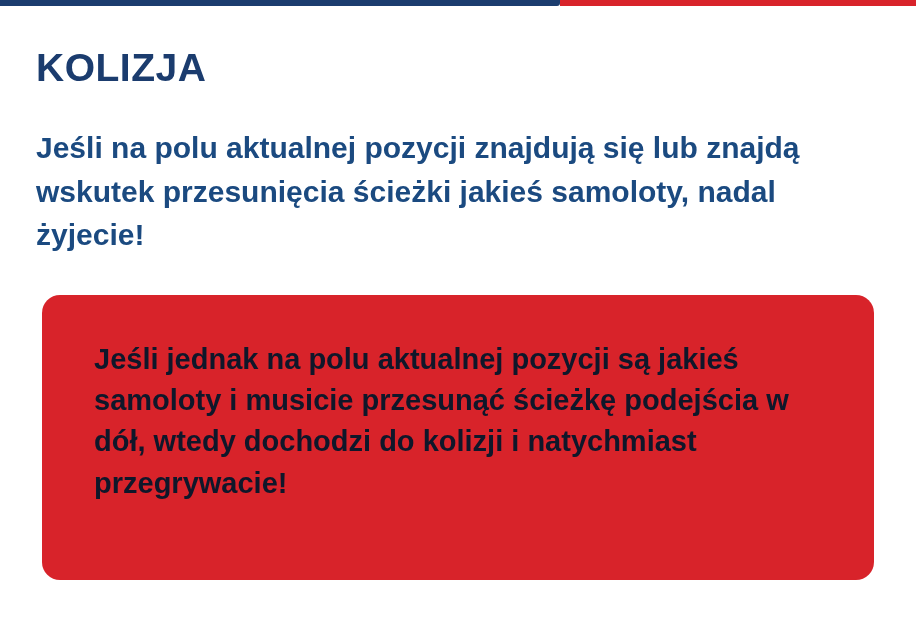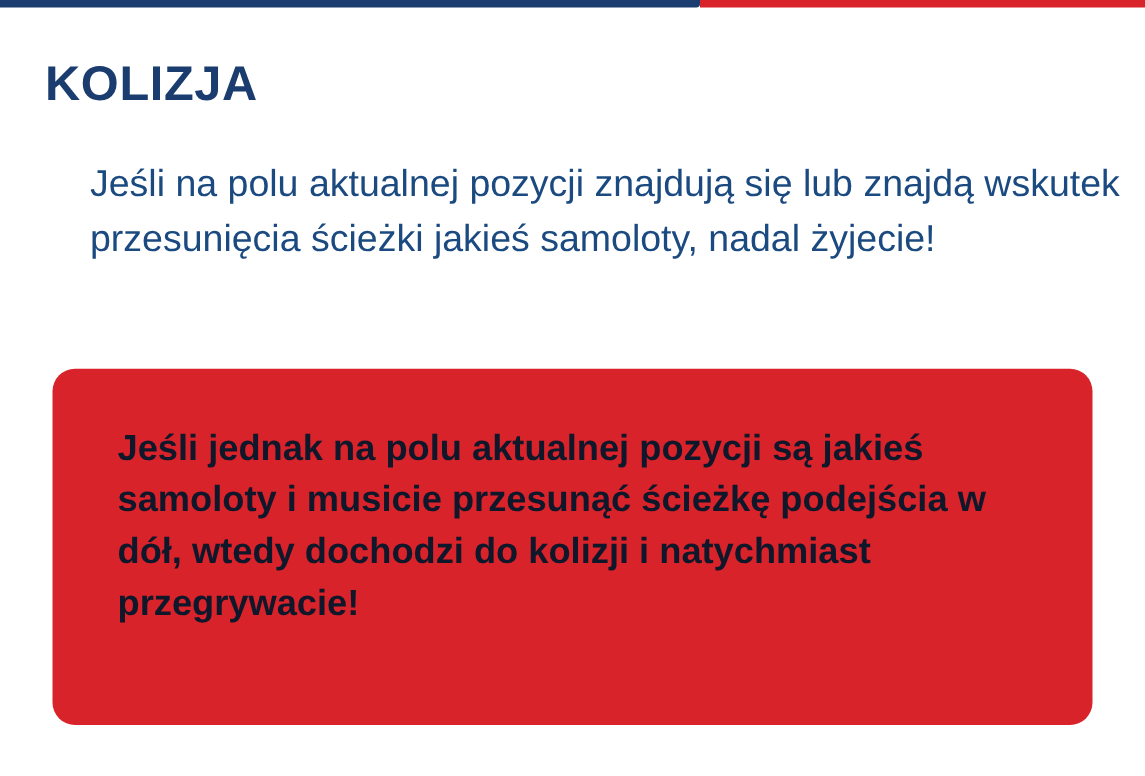--- a/index.html
+++ b/index.html
@@ -61,24 +61,23 @@
     letter-spacing: 0.5px;
     line-height: 1;
   }
 
   .intro-paragraph {
     position: absolute;
     left: 36px;
     top: 96px;
     width: 840px;
     font-size: 30px;
-    font-weight: normal;
+    font-weight: bold;
     color: #1b4a80;
     line-height: 1.45;
-    margin-left: 36px;
   }
 
   .callout {
     position: absolute;
     left: 42px;
     top: 295px;
     width: 832px;
     height: 285px;
     background: #d8232a;
     border-radius: 18px;

